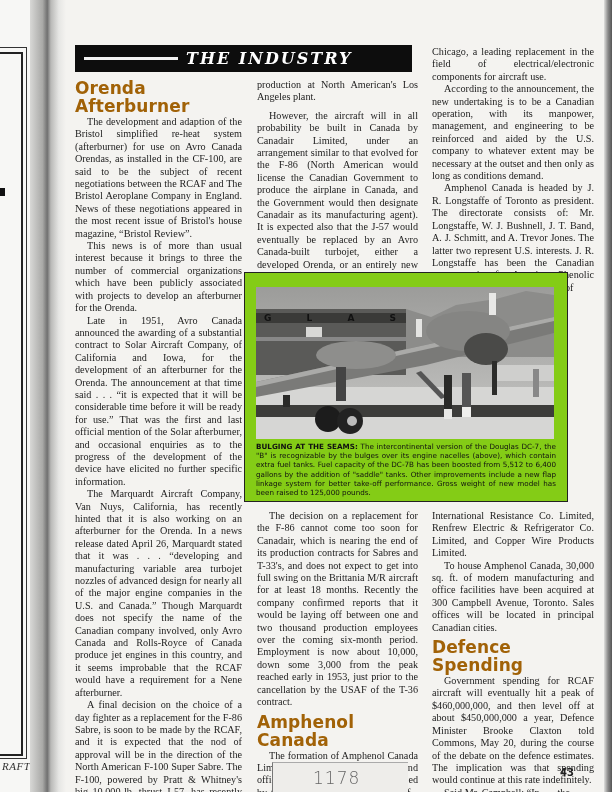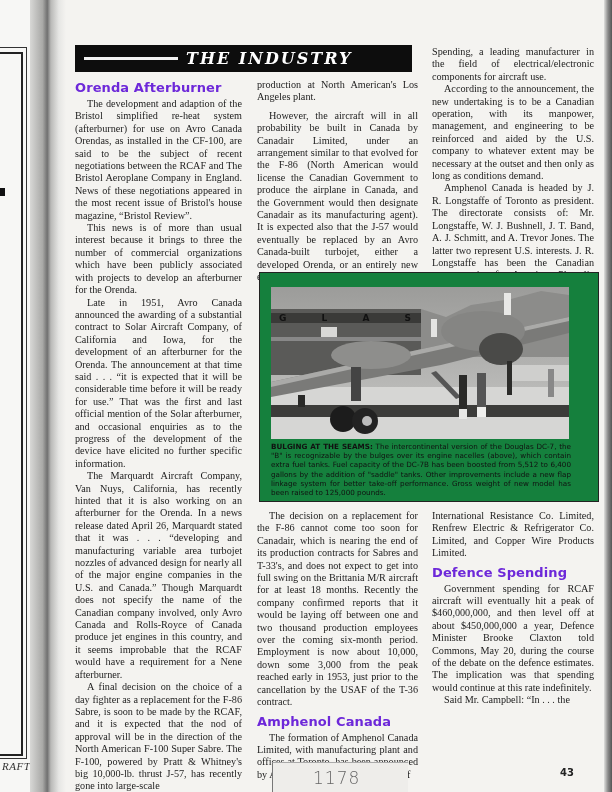--- a/index.html
+++ b/index.html
@@ -46,40 +46,40 @@
   .col p { margin: 0; text-indent: 12px; }
   .col p.noindent { text-indent: 0; }
   .col1 { left: 75px; top: 79px; width: 167px; }
   .col2 { left: 257px; top: 79px; width: 161px; }
   .col3 { left: 432px; top: 46px; width: 162px; }
   .col2b { left: 257px; top: 510px; width: 161px; }
   .col3b { left: 432px; top: 510px; width: 162px; }
 
   h2.section-head {
     font-family: "DejaVu Sans", "Liberation Sans", sans-serif;
-    font-weight: bold; font-size: 13px; line-height: 18px;
-    margin: 4px 0 1px 0; letter-spacing: 0.1px; color: #6d28d9;
+    font-weight: bold; font-size: 17px; line-height: 18px;
+    margin: 4px 0 1px 0; letter-spacing: 0.1px; color: #a16207;
   }
   .col1 h2.section-head:first-child { margin-top: 0; }
 
   .banner {
     position: absolute; left: 75px; top: 45px; width: 337px; height: 27px;
     background: #0d0d0d; display: flex; align-items: center;
   }
   .banner-rule {
     width: 94px; height: 3px; background: #f2f2f2; margin-left: 9px; margin-right: 8px;
   }
   .banner-title {
     color: #fff; font-family: "DejaVu Serif", "Liberation Serif", serif;
     font-weight: bold; font-style: italic; font-size: 16px; letter-spacing: 2px;
   }
 
   .photo-box {
-    position: absolute; left: 259px; top: 272px; width: 322px; height: 228px;
-    border: 1.5px solid #222; background: #15803d; padding-left: 16px;
+    position: absolute; left: 244px; top: 272px; width: 322px; height: 228px;
+    border: 1.5px solid #222; background: #84cc16;
   }
   .photo {
     position: absolute; left: 11px; top: 14px; width: 298px; height: 152px;
     background: #bdbdbb; overflow: hidden;
   }
   .caption {
     position: absolute; left: 11px; top: 169px; width: 300px;
     font-family: "DejaVu Sans", "Liberation Sans", sans-serif;
     font-size: 7.2px; line-height: 9.2px; text-align: justify; color: #111;
   }
@@ -126,21 +126,21 @@
   <p>The Marquardt Aircraft Company, Van Nuys, California, has recently hinted that it is also working on an afterburner for the Orenda. In a news release dated April 26, Marquardt stated that it was . . . “developing and manufacturing variable area turbojet nozzles of advanced design for nearly all of the major engine companies in the U.S. and Canada.” Though Marquardt does not specify the name of the Canadian company involved, only Avro Canada and Rolls-Royce of Canada produce jet engines in this country, and it seems improbable that the RCAF would have a requirement for a Nene afterburner.</p>
   <p>A final decision on the choice of a day fighter as a replacement for the F-86 Sabre, is soon to be made by the RCAF, and it is expected that the nod of approval will be in the direction of the North American F-100 Super Sabre. The F-100, powered by Pratt &amp; Whitney's big 10,000-lb. thrust J-57, has recently gone into large-scale</p>
 </div>
 
 <div class="col col2">
   <p class="noindent">production at North American's Los Angeles plant.</p>
   <p style="margin-top:6px">However, the aircraft will in all probability be built in Canada by Canadair Limited, under an arrangement similar to that evolved for the F-86 (North American would license the Canadian Government to produce the airplane in Canada, and the Government would then designate Canadair as its manufacturing agent). It is expected also that the J-57 would eventually be replaced by an Avro Canada-built turbojet, either a developed Orenda, or an entirely new engine now being built.</p>
 </div>
 
 <div class="col col3">
-  <p class="noindent">Spending, a leading manufacturer in the field of electrical/electronic components for aircraft use.</p>
+  <p class="noindent">Chicago, a leading replacement in the field of electrical/electronic components for aircraft use.</p>
   <p>According to the announcement, the new undertaking is to be a Canadian operation, with its manpower, management, and engineering to be reinforced and aided by the U.S. company to whatever extent may be necessary at the outset and then only as long as conditions demand.</p>
   <p>Amphenol Canada is headed by J. R. Longstaffe of Toronto as president. The directorate consists of: Mr. Longstaffe, W. J. Bushnell, J. T. Band, A. J. Schmitt, and A. Trevor Jones. The latter two represent U.S. interests. J. R. Longstaffe has been the Canadian representative for American Phenolic since 1936. He is also a director of</p>
 </div>
 
 <div class="photo-box">
   <div class="photo">
     <svg width="298" height="152" viewBox="0 0 298 152">
       <defs>
         <linearGradient id="sky" x1="0" y1="0" x2="0" y2="1">
           <stop offset="0" stop-color="#9c9c9a"></stop>
@@ -194,20 +194,21 @@
 </div>
 
 <div class="col col2b">
   <p>The decision on a replacement for the F-86 cannot come too soon for Canadair, which is nearing the end of its production contracts for Sabres and T-33's, and does not expect to get into full swing on the Brittania M/R aircraft for at least 18 months. Recently the company confirmed reports that it would be laying off between one and two thousand production employees over the coming six-month period. Employment is now about 10,000, down some 3,000 from the peak reached early in 1953, just prior to the cancellation by the USAF of the T-36 contract.</p>
   <h2 class="section-head">Amphenol Canada</h2>
   <p>The formation of Amphenol Canada Limited, with manufacturing plant and offices at Toronto, has been announced by American Phenolic Corporation of</p>
 </div>
 
 <div class="col col3b">
   <p class="noindent">International Resistance Co. Limited, Renfrew Electric &amp; Refrigerator Co. Limited, and Copper Wire Products Limited.</p>
+  <p>To house Amphenol Canada, 30,000 sq. ft. of modern manufacturing and office facilities have been acquired at 300 Campbell Avenue, Toronto. Sales offices will be located in principal Canadian cities.</p>
   <h2 class="section-head">Defence Spending</h2>
   <p>Government spending for RCAF aircraft will eventually hit a peak of $460,000,000, and then level off at about $450,000,000 a year, Defence Minister Brooke Claxton told Commons, May 20, during the course of the debate on the defence estimates. The implication was that spending would continue at this rate indefinitely.</p>
   <p>Said Mr. Campbell: “In . . . the</p>
 </div>
 
 <div class="footer-date">June, 1954</div>
 <div class="stamp">
   <span class="stamp-text">1178</span>
 </div>
 <div class="footer-page">43</div>

